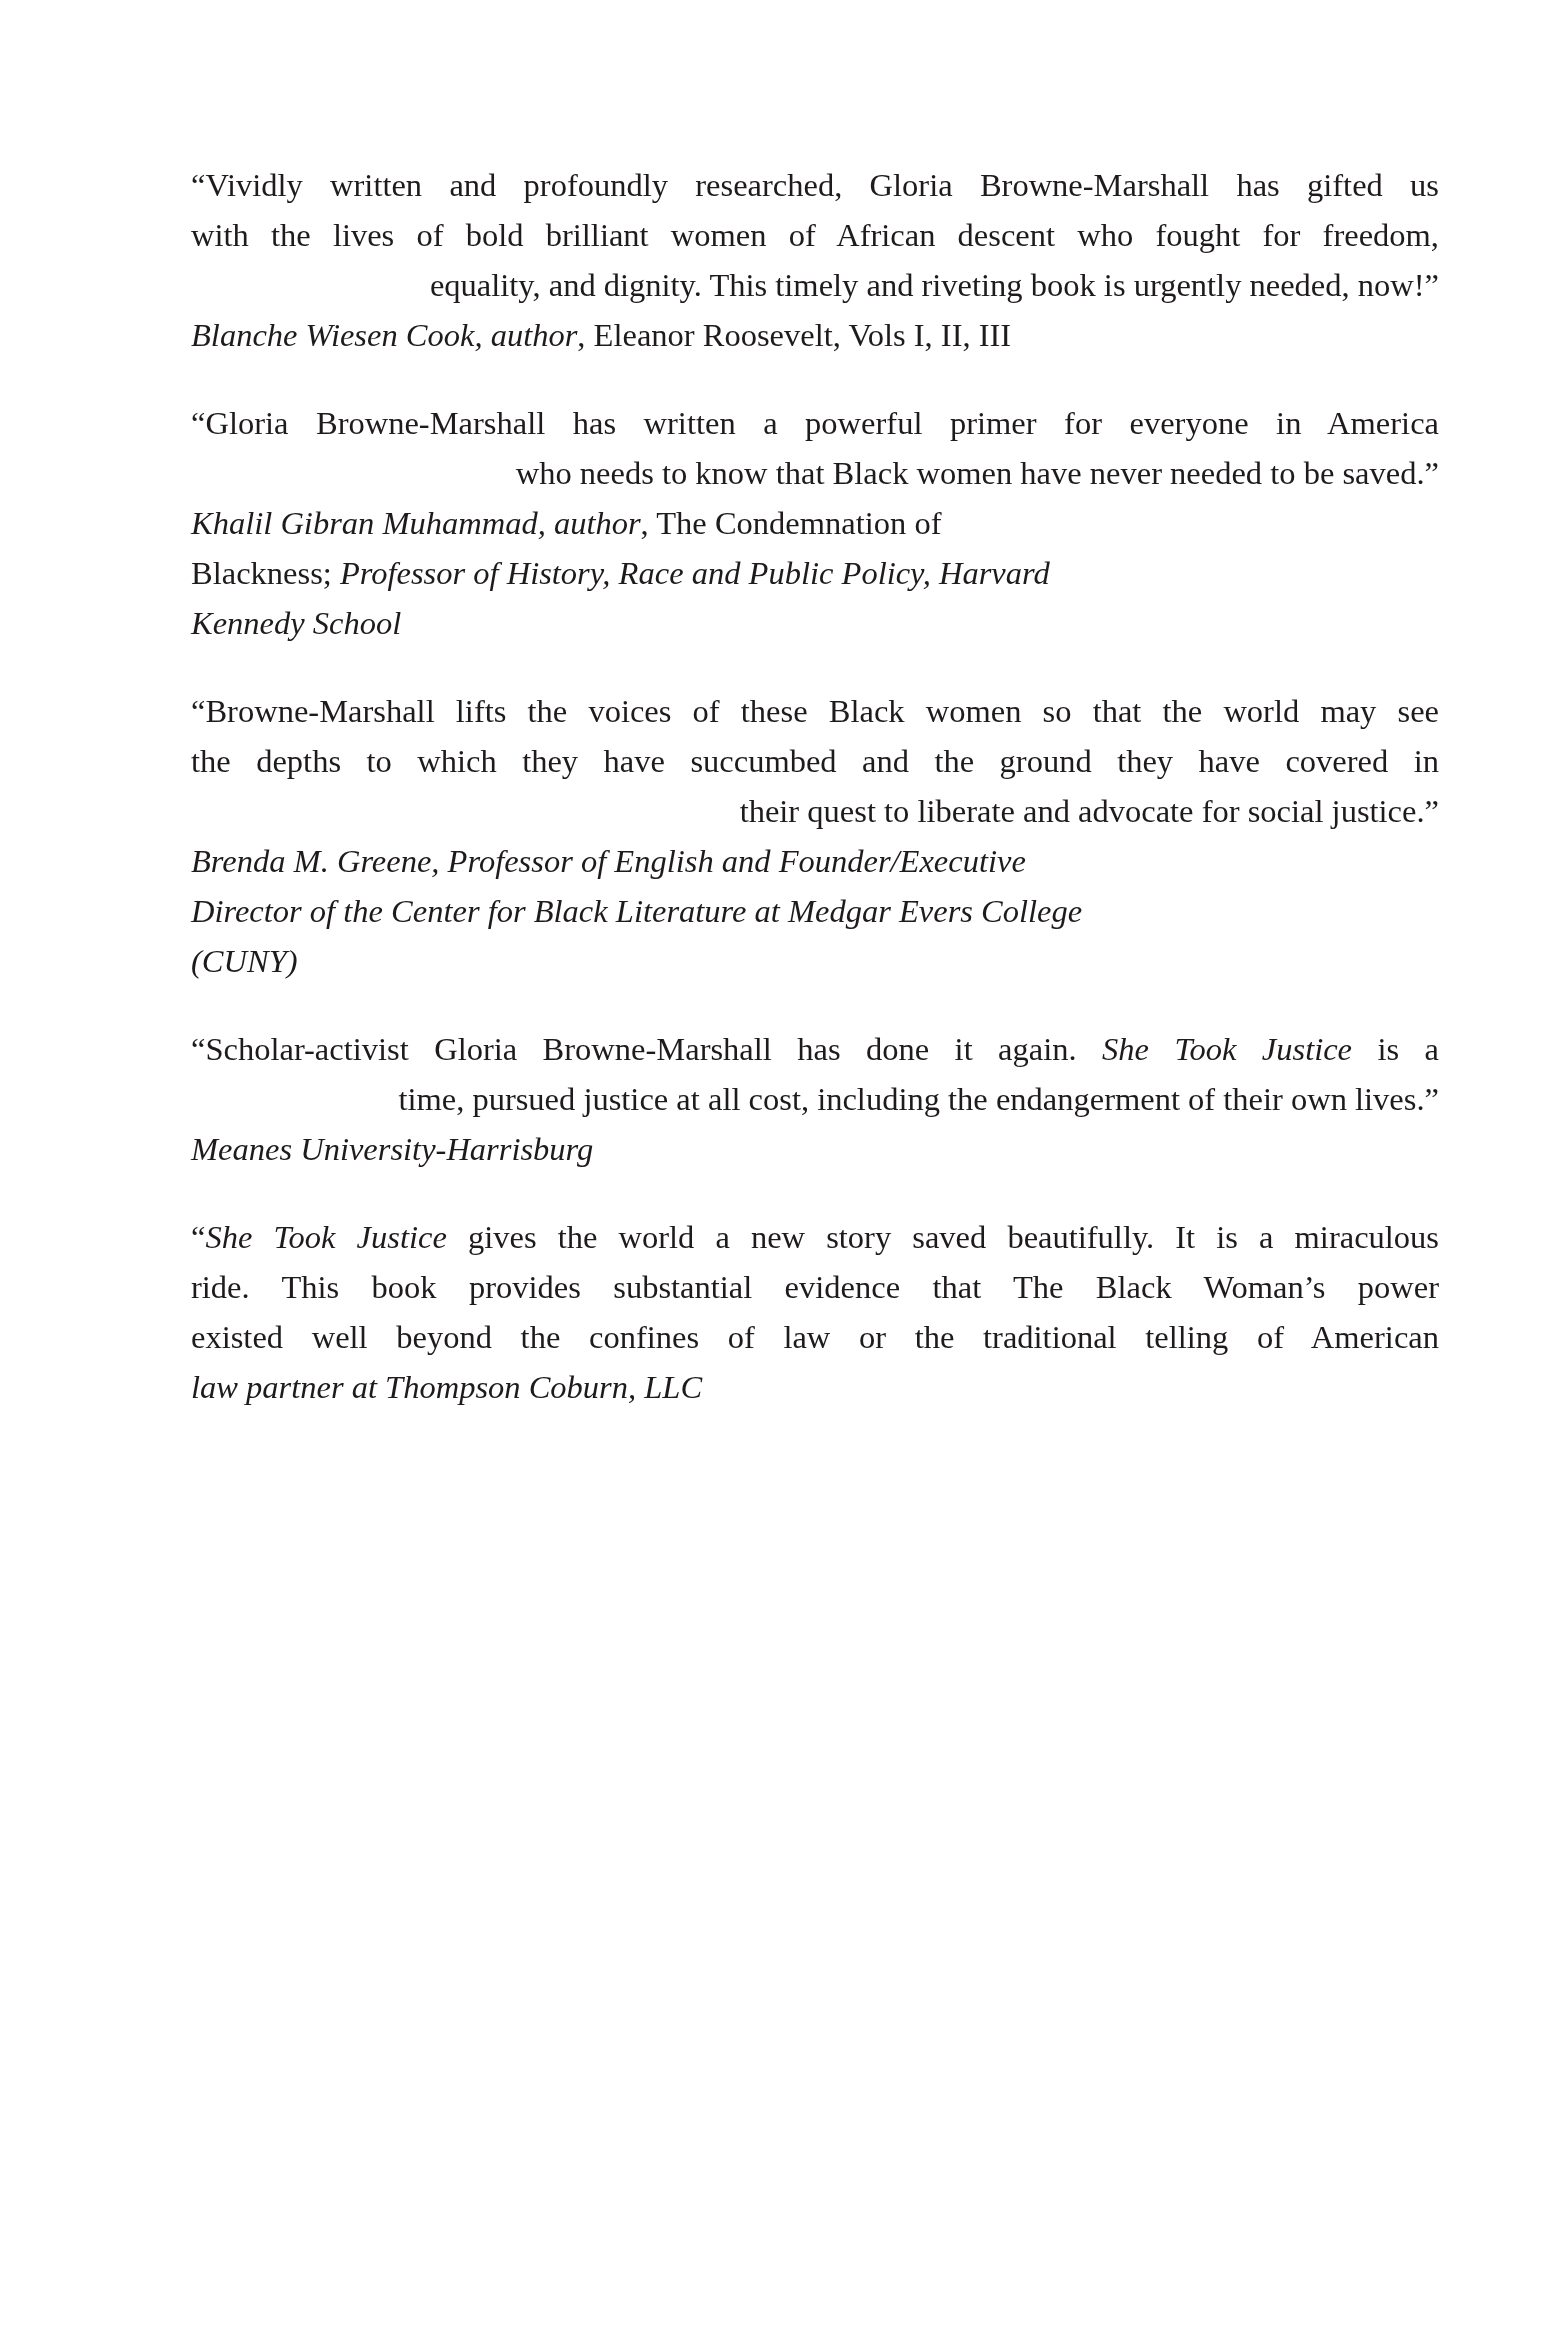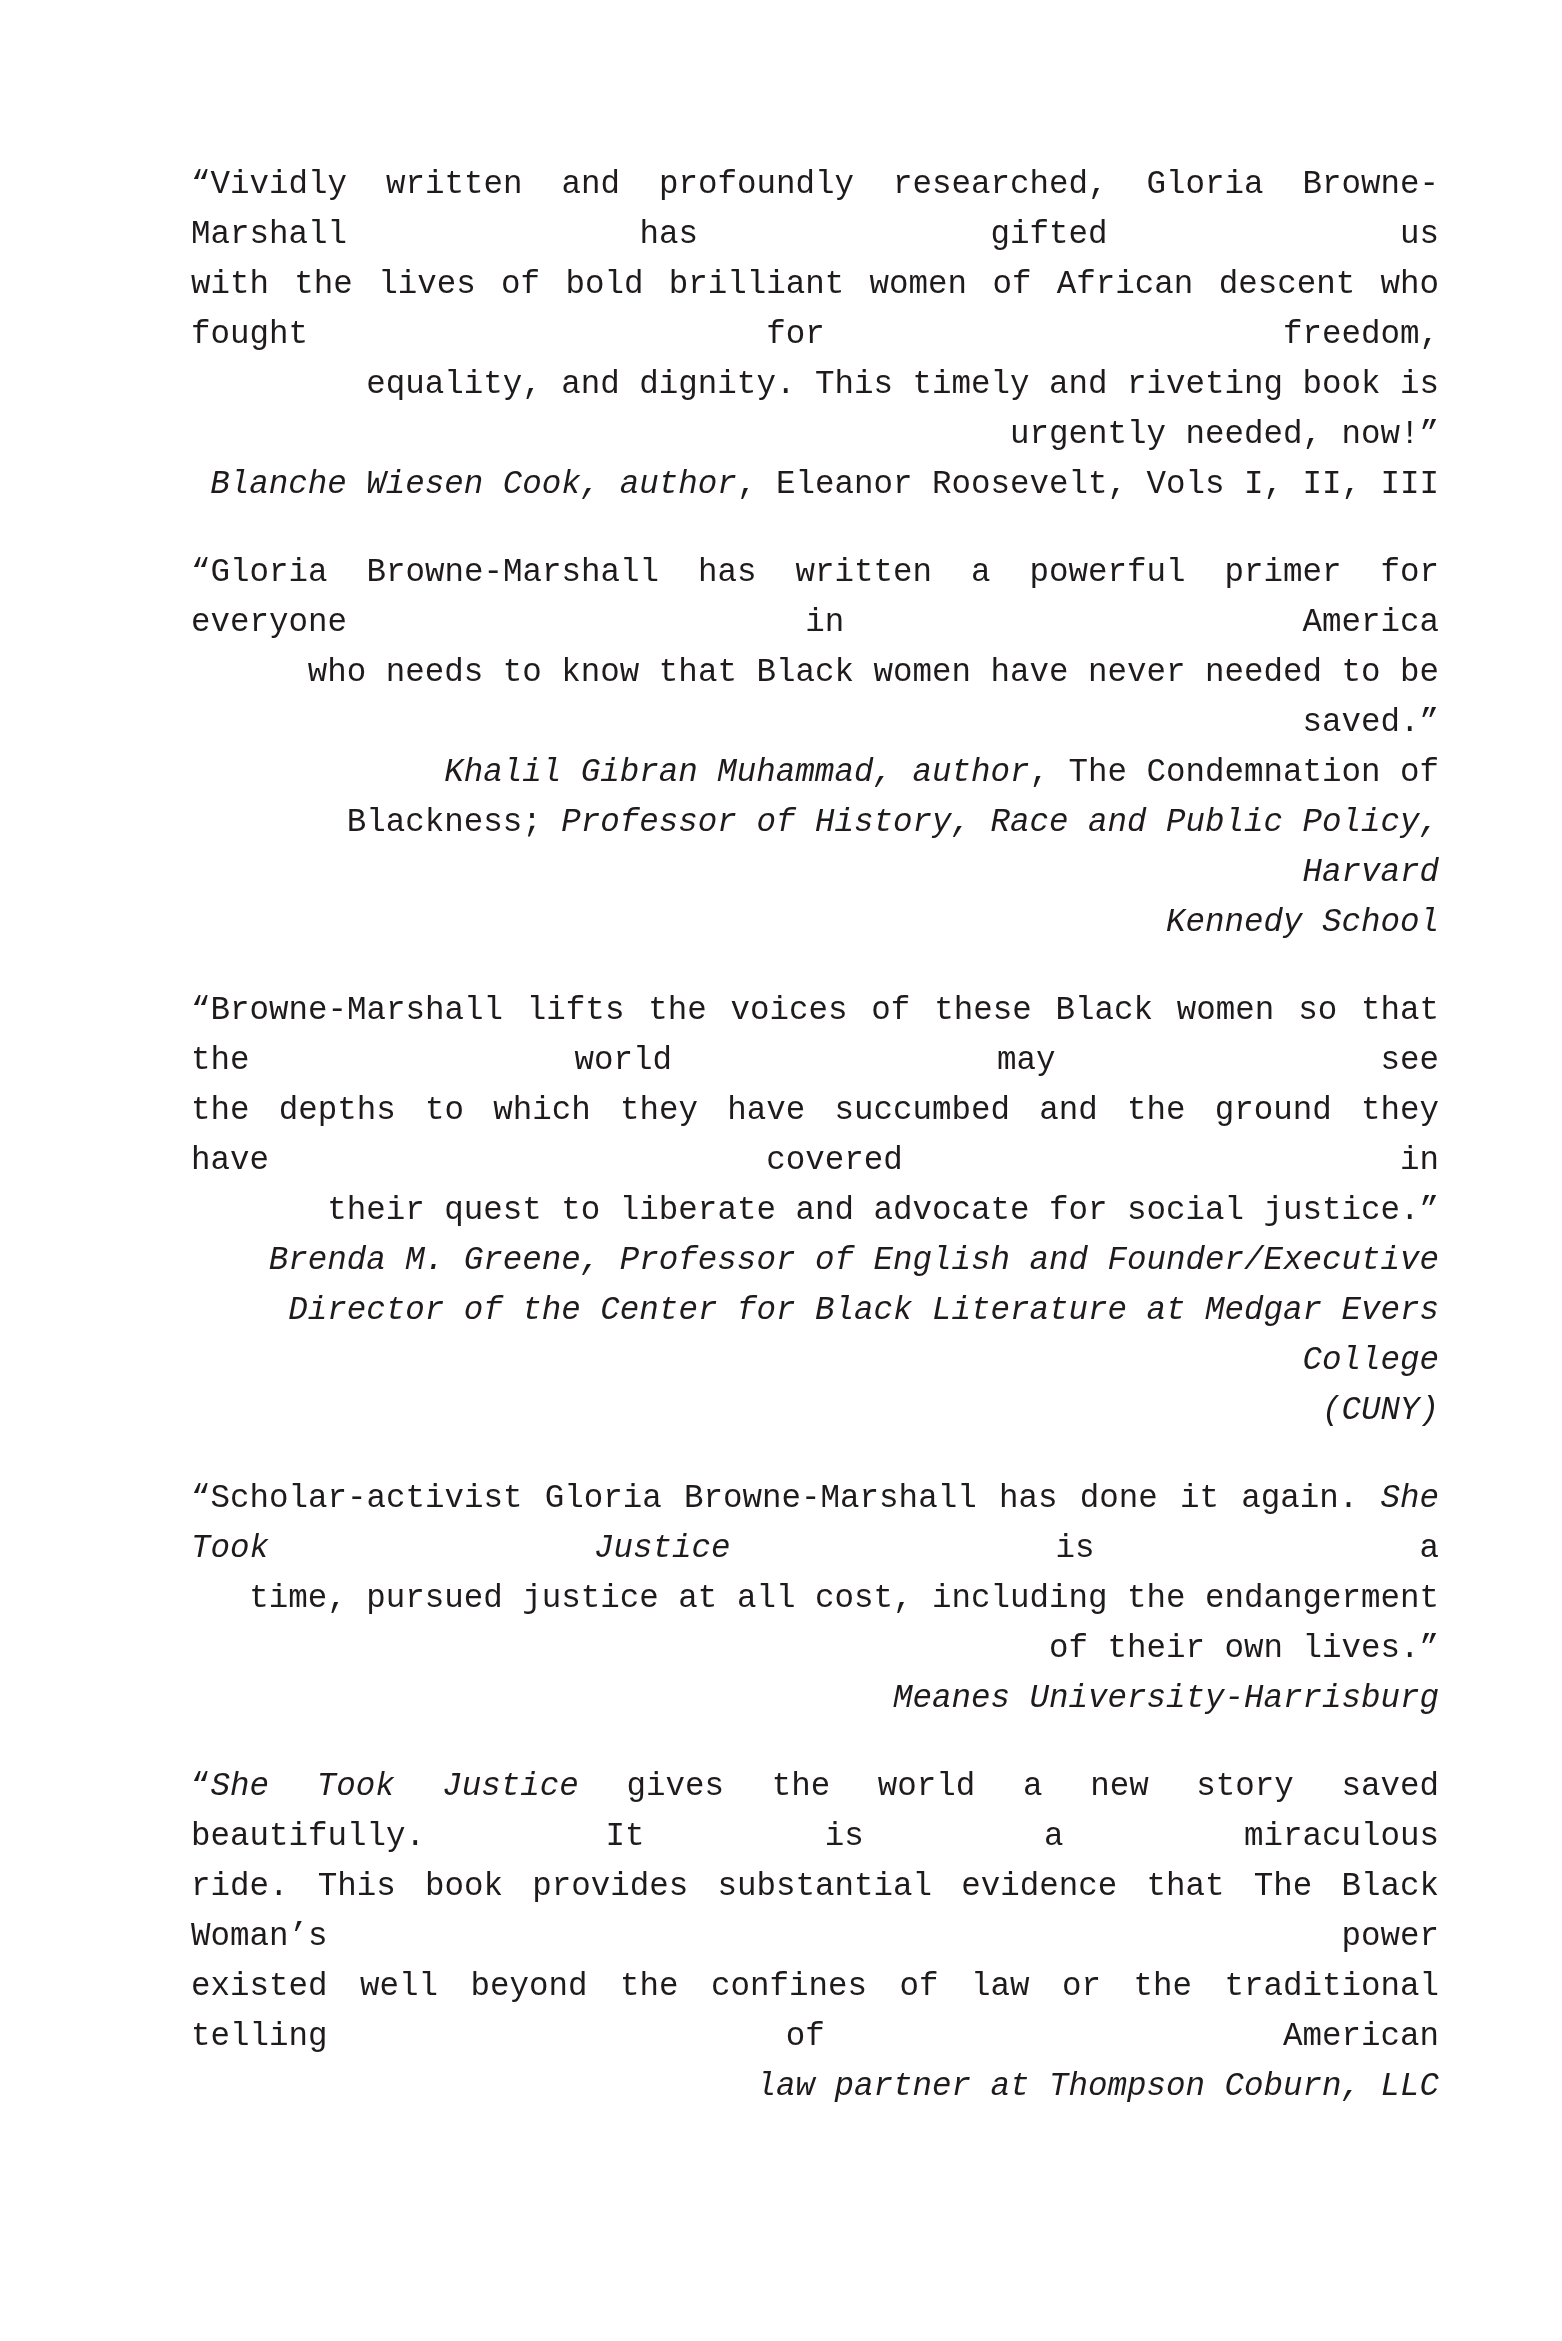--- a/index.html
+++ b/index.html
@@ -7,39 +7,39 @@
     padding: 0;
     background: #ffffff;
   }
   .page {
     position: relative;
     width: 1562px;
     height: 2342px;
     background: #ffffff;
     box-sizing: border-box;
     padding: 160px 123px 0 191px;
-    font-family: Liberation Mono, monospace;
+    font-family: Liberation Serif, serif;
     font-size: 32.5px;
     line-height: 50px;
     color: #1f1b1c;
     overflow: hidden;
   }
   .endorsement {
     margin: 0 0 38px 0;
   }
   .quote .line {
     text-align: right;
   }
   .quote .line.justified {
     text-align: justify;
     text-align-last: justify;
     text-justify: inter-word;
   }
   .attribution .line {
-    text-align: right;
+    text-align: left;
   }
   .seg-italic {
     font-style: italic;
   }
   .seg-regular {
     font-style: normal;
   }
 </style>
 </head>
 <body>

